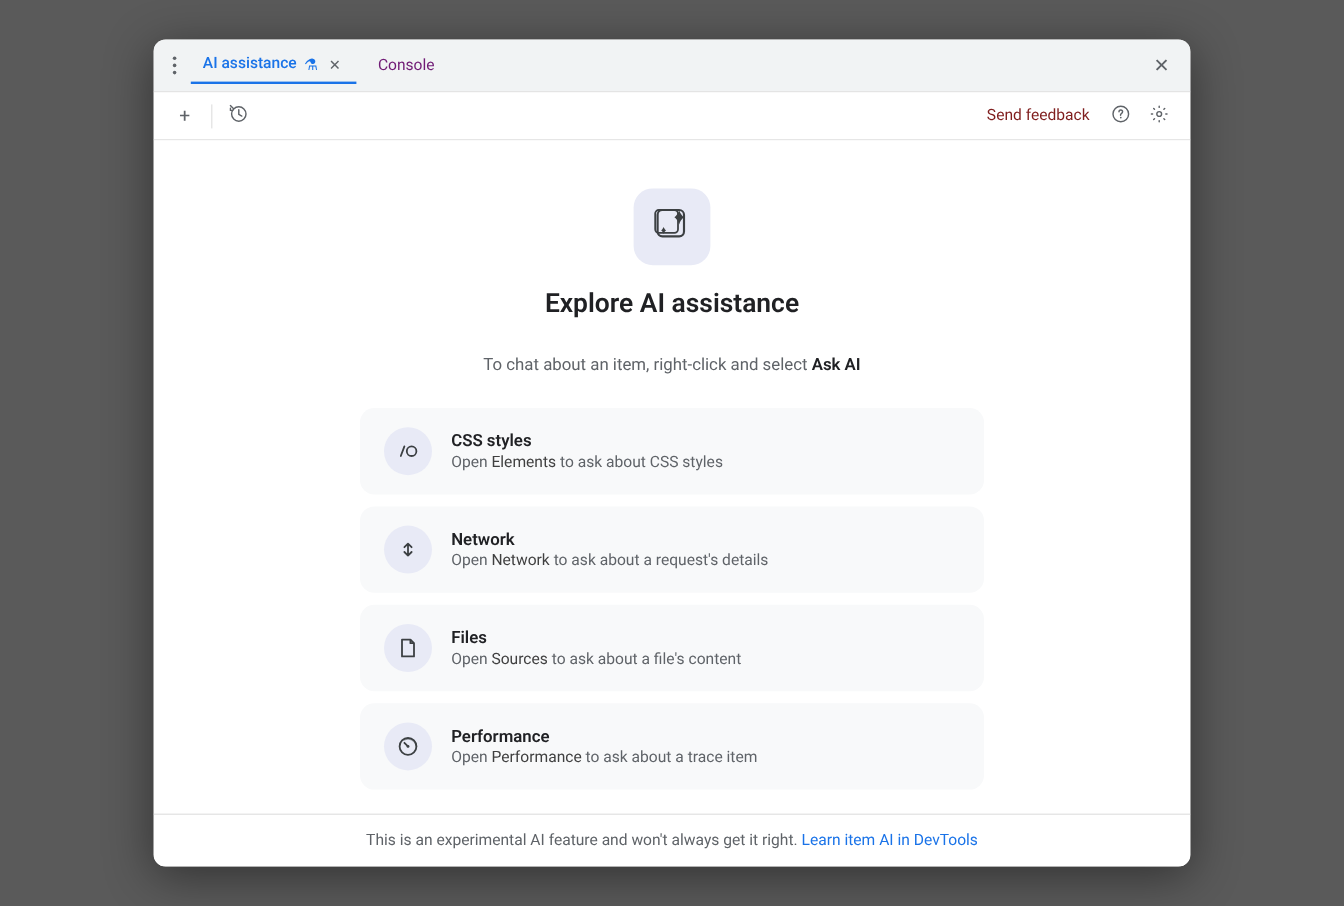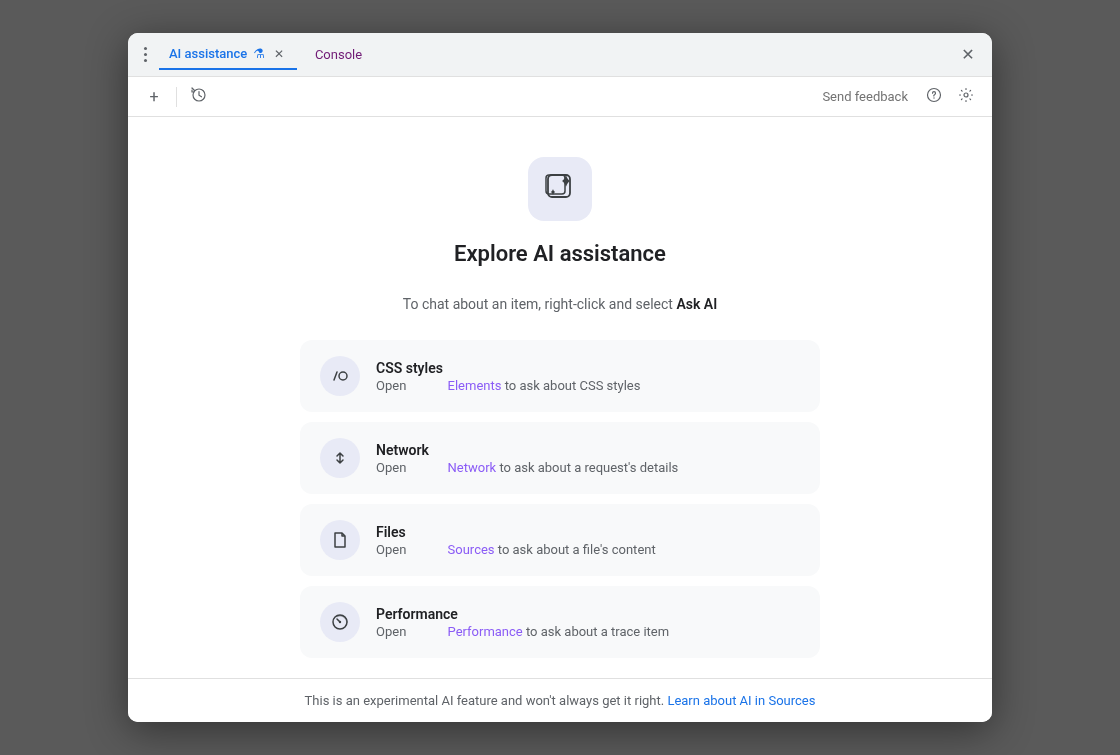--- a/index.html
+++ b/index.html
@@ -123,21 +123,21 @@
     .toolbar-divider {
       width: 1px;
       height: 20px;
       background: #e0e0e0;
       margin: 0 4px;
     }
 
     .toolbar-spacer { flex: 1; }
 
     .send-feedback-link {
-      color: #737373;
+      color: #7f1d1d;
       font-size: 13px;
       text-decoration: none;
       cursor: pointer;
       margin-right: 8px;
     }
 
     .toolbar-icon-btn {
       width: 28px;
       height: 28px;
       display: flex;
@@ -233,23 +233,22 @@
       font-weight: 600;
       color: #202124;
     }
 
     .card-desc {
       font-size: 13px;
       color: #5f6368;
     }
 
     .card-desc a {
-      color: #8b5cf6;
+      color: #404040;
       text-decoration: none;
-      margin-left: 38px;
     }
 
     
     .footer {
       border-top: 1px solid #e0e0e0;
       padding: 14px 20px;
       text-align: center;
       font-size: 13px;
       color: #5f6368;
       background: #ffffff;
@@ -407,16 +406,16 @@
           <span class="card-desc">
             Open <a>Performance</a> to ask about a trace item
           </span>
         </div>
       </div>
 
     </div>
   </div>
 
   <div class="footer">
-    <span>This is an experimental AI feature and won't always get it right. </span><a>Learn about AI in Sources</a>
+    <span>This is an experimental AI feature and won't always get it right. </span><a>Learn item AI in DevTools</a>
   </div>
 
 </div>
 
 </body></html>

